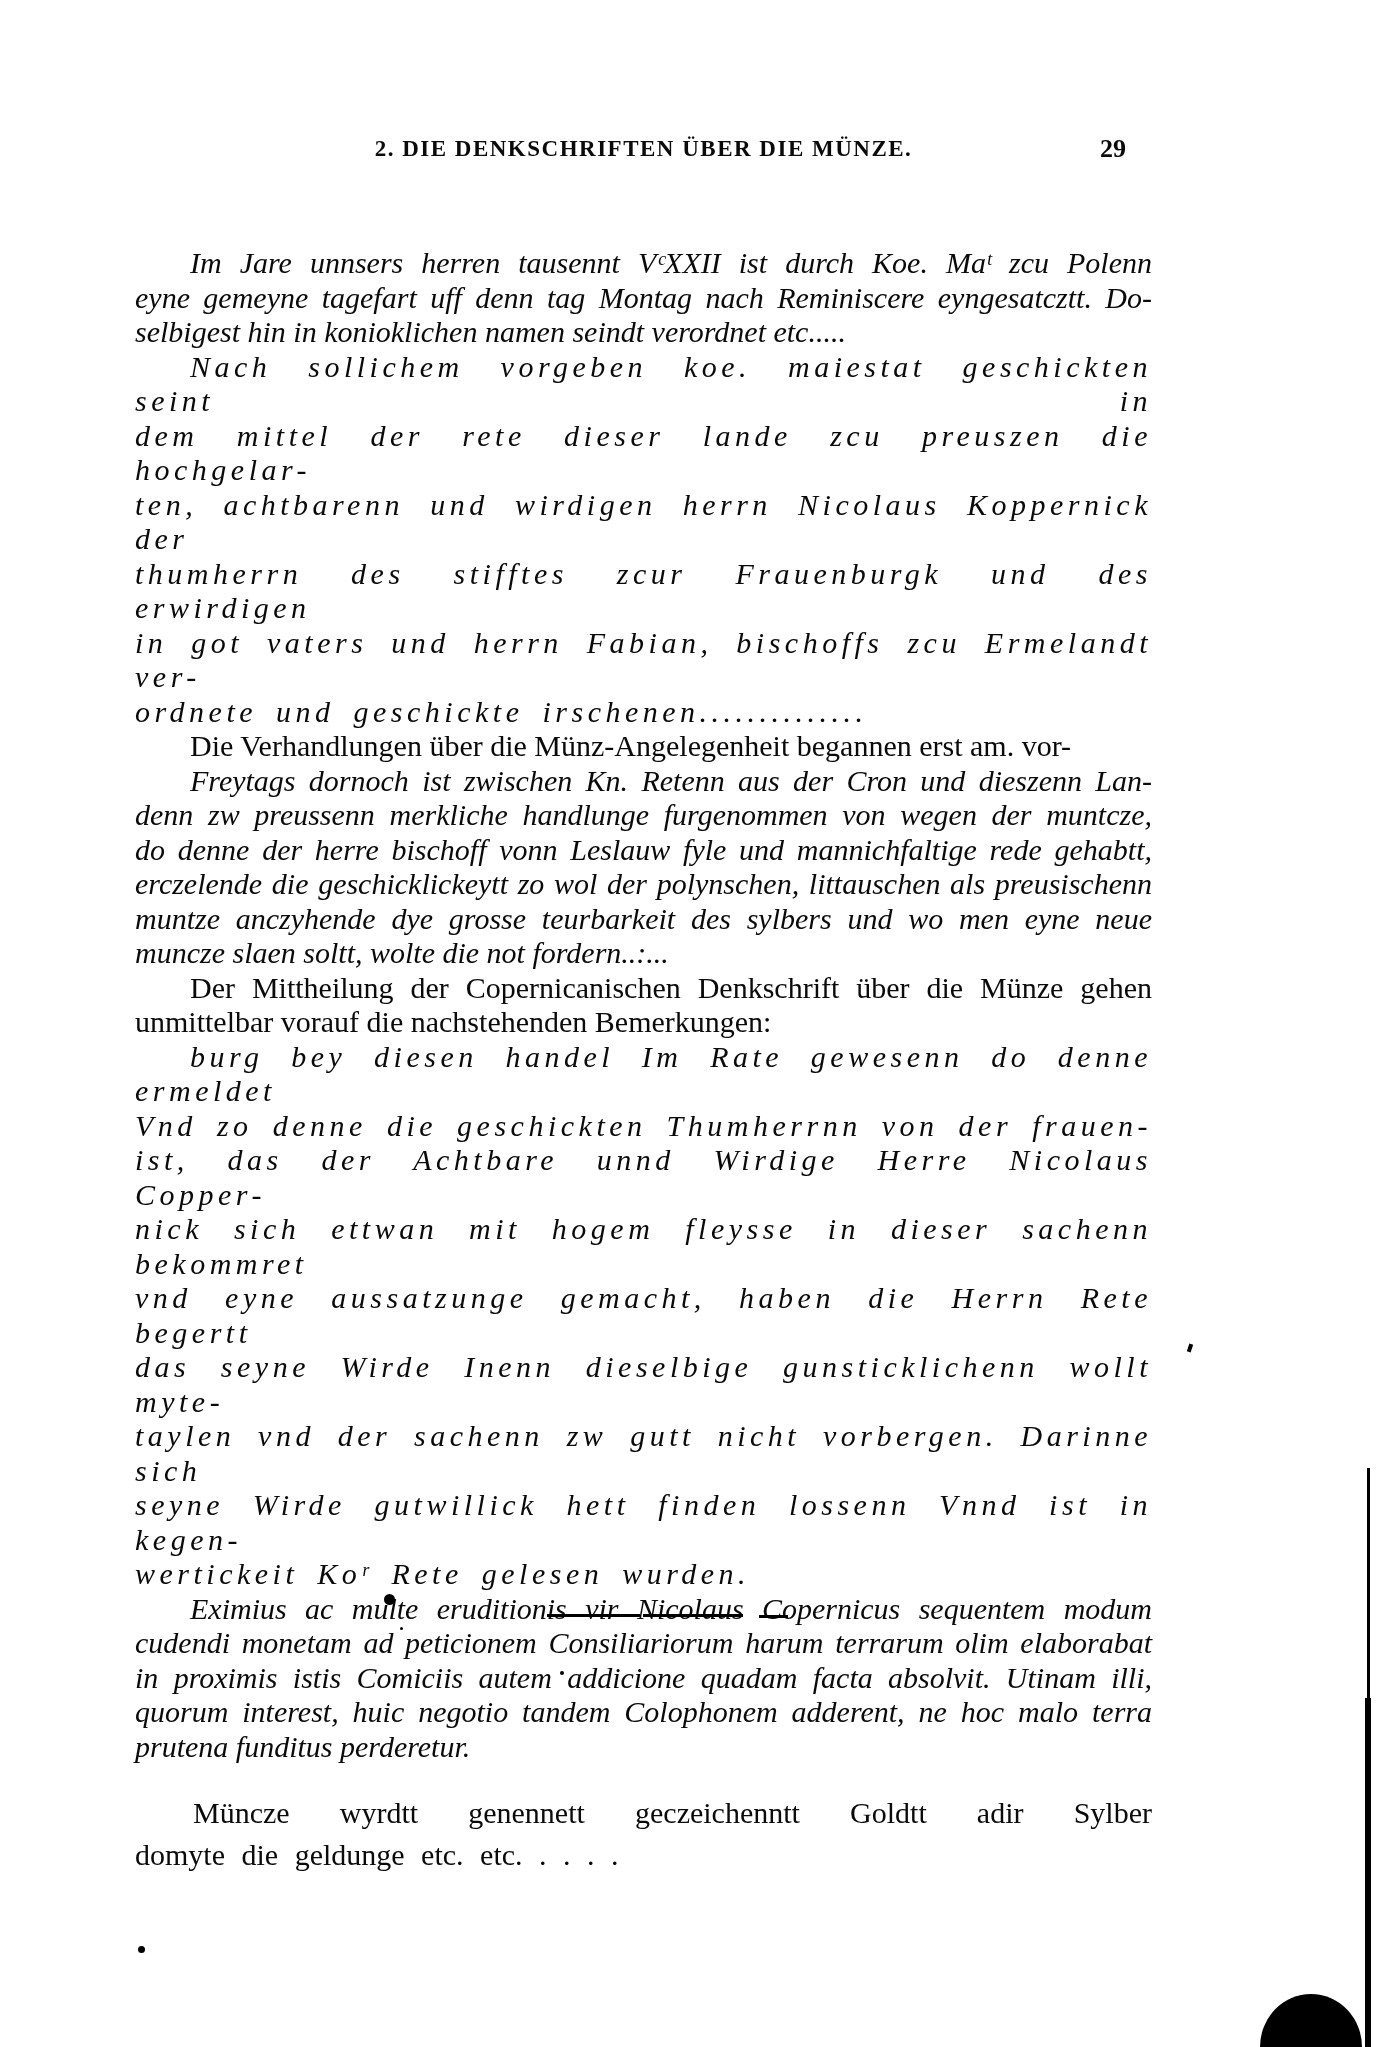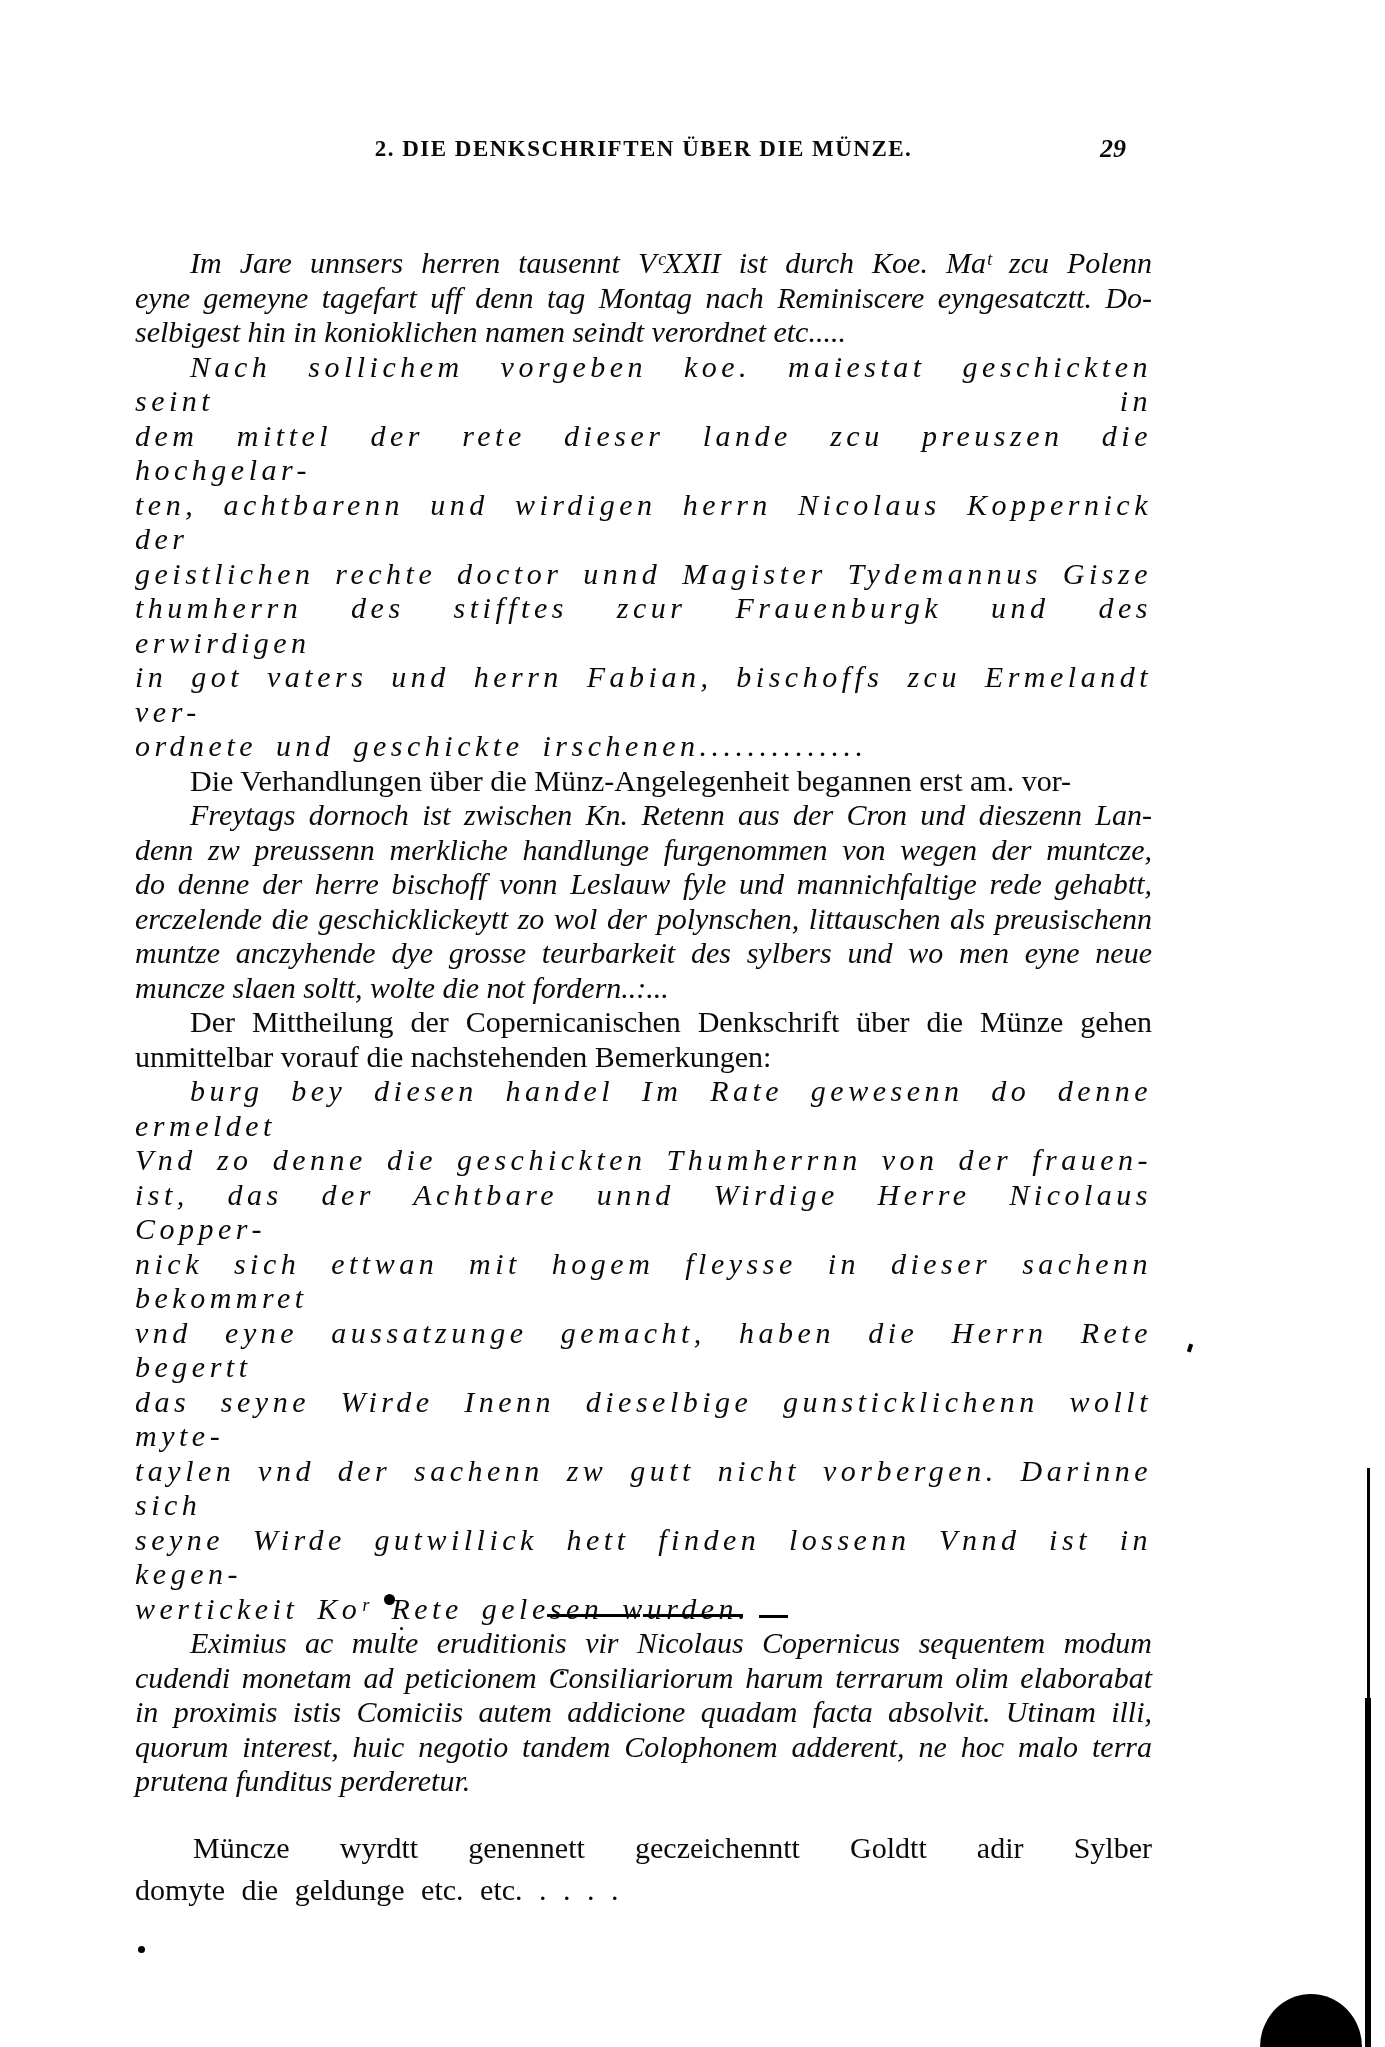--- a/index.html
+++ b/index.html
@@ -10,21 +10,21 @@
     color:#0a0a0a;
     font-family:"Liberation Serif","DejaVu Serif",serif;
     overflow:hidden;
     margin:0 auto;
   }
   .pagehead{position:absolute;left:135px;top:134px;width:1017px;height:40px;}
   .head-title{
     position:absolute;left:0;right:0;top:2px;
     text-align:center;font-weight:bold;font-size:23px;letter-spacing:1.5px;
   }
-  .head-num{position:absolute;right:26px;top:0px;font-weight:bold;font-size:26px;font-style:italic;}
+  .head-num{position:absolute;right:26px;top:0px;font-weight:bold;font-size:26px;}
   .textblock{position:absolute;left:135px;top:246px;width:1017px;}
   .para{font-size:30px;line-height:34.5px;}
   .para .tline{display:block;text-align:justify;text-align-last:justify;}
   .para .tline:first-child{text-indent:55px;}
   .para .tline:last-child{text-align-last:left;}
   .para.italic{font-style:italic;}
   .para.spaced{font-style:italic;letter-spacing:4.5px;word-spacing:7px;}
   .para.roman{font-style:normal;}
   .para.large{font-size:30px;line-height:42px;margin-top:28px;word-spacing:9px;}
   .para.large .tline:first-child{text-indent:58px;}
@@ -58,21 +58,20 @@
   <main class="textblock">
     <div class="para italic">
         <span class="tline">Im Jare unnsers herren tausennt VᶜXXII ist durch Koe. Maᵗ zcu Polenn</span>
         <span class="tline">eyne gemeyne tagefart uff denn tag Montag nach Reminiscere eyngesatcztt. Do-</span>
         <span class="tline">selbigest hin in konioklichen namen seindt verordnet etc.....</span>
       </div>
     <div class="para spaced">
         <span class="tline">Nach sollichem vorgeben koe. maiestat geschickten seint in</span>
         <span class="tline">dem mittel der rete dieser lande zcu preuszen die hochgelar-</span>
         <span class="tline">ten, achtbarenn und wirdigen herrn Nicolaus Koppernick der</span>
-        <span class="tline">geistlichen rechte doctor unnd Magister Tydemannus Gisze</span>
         <span class="tline">thumherrn des stifftes zcur Frauenburgk und des erwirdigen</span>
         <span class="tline">in got vaters und herrn Fabian, bischoffs zcu Ermelandt ver-</span>
         <span class="tline">ordnete und geschickte irschenen..............</span>
       </div>
     <div class="para roman">
         <span class="tline">Die Verhandlungen über die Münz-Angelegenheit begannen erst am. vor-</span>
       </div>
     <div class="para italic">
         <span class="tline">Freytags dornoch ist zwischen Kn. Retenn aus der Cron und dieszenn Lan-</span>
         <span class="tline">denn zw preussenn merkliche handlunge furgenommen von wegen der muntcze,</span>

